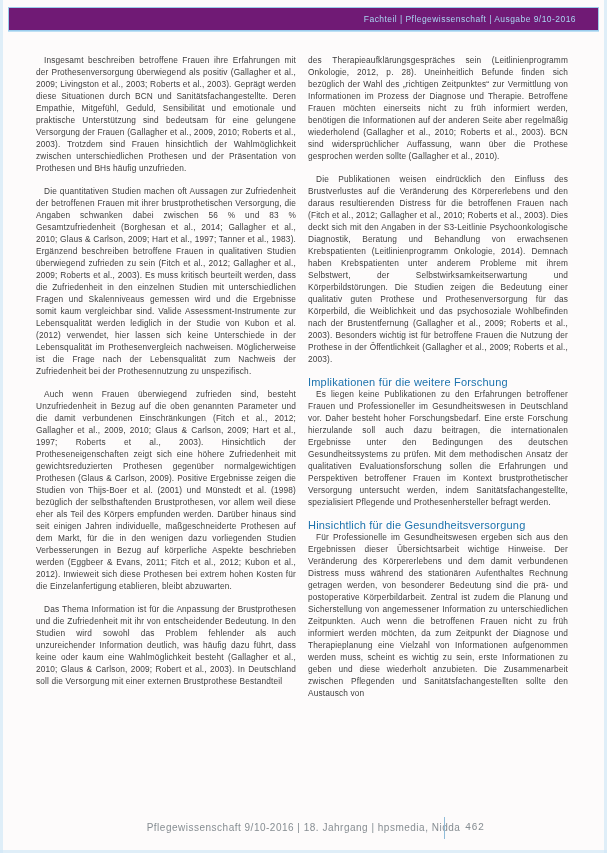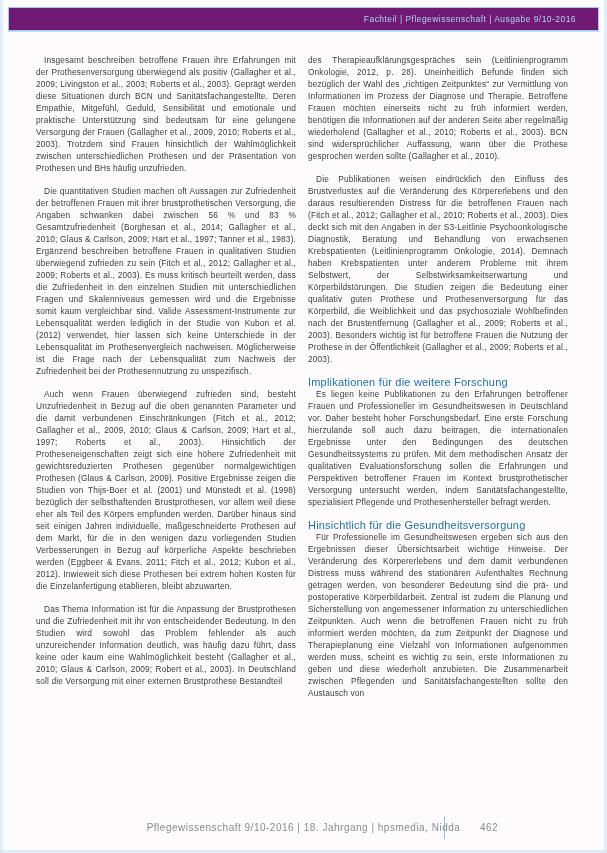--- a/index.html
+++ b/index.html
@@ -48,21 +48,21 @@
     color:#868d92;font-size:10px;letter-spacing:.5px;
   }
   .footer-journal{
     position:absolute;left:0;width:100%;top:5px;text-align:center;
   }
   .footer-divider{
     position:absolute;left:444px;top:0;width:1px;height:22px;
     background:#8fbcd9;
   }
   .footer-page-number{
-    position:absolute;left:480px;top:5px;
+    position:absolute;left:465px;top:5px;font-family:Liberation Mono, monospace;
   }
 </style>
 </head>
 <body>
 
 <div class="edge edge-left"></div>
 <div class="edge edge-right"></div>
 <div class="edge edge-bottom"></div>
 
 <div class="header-bar">

